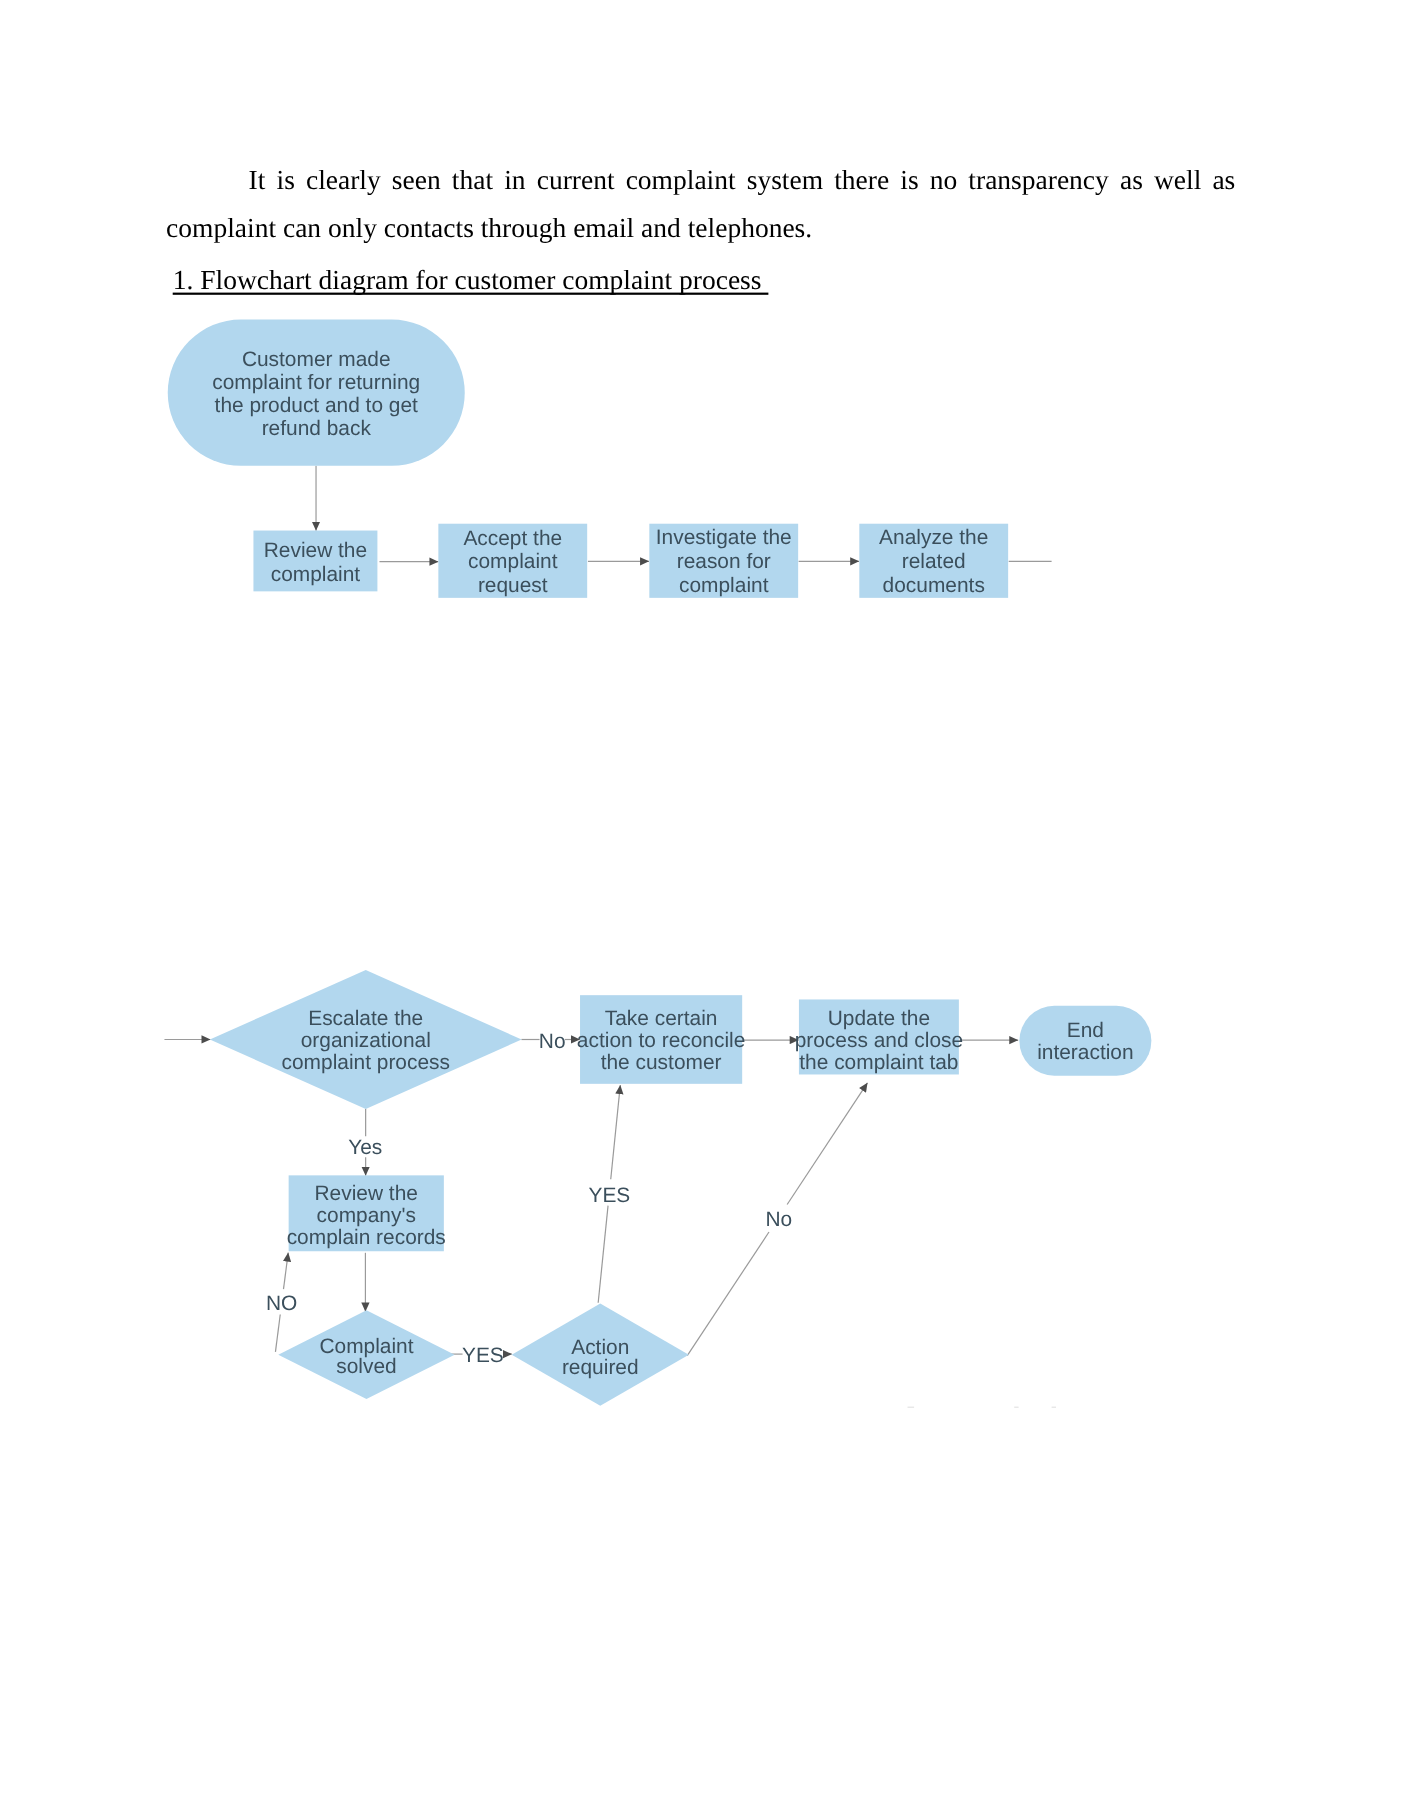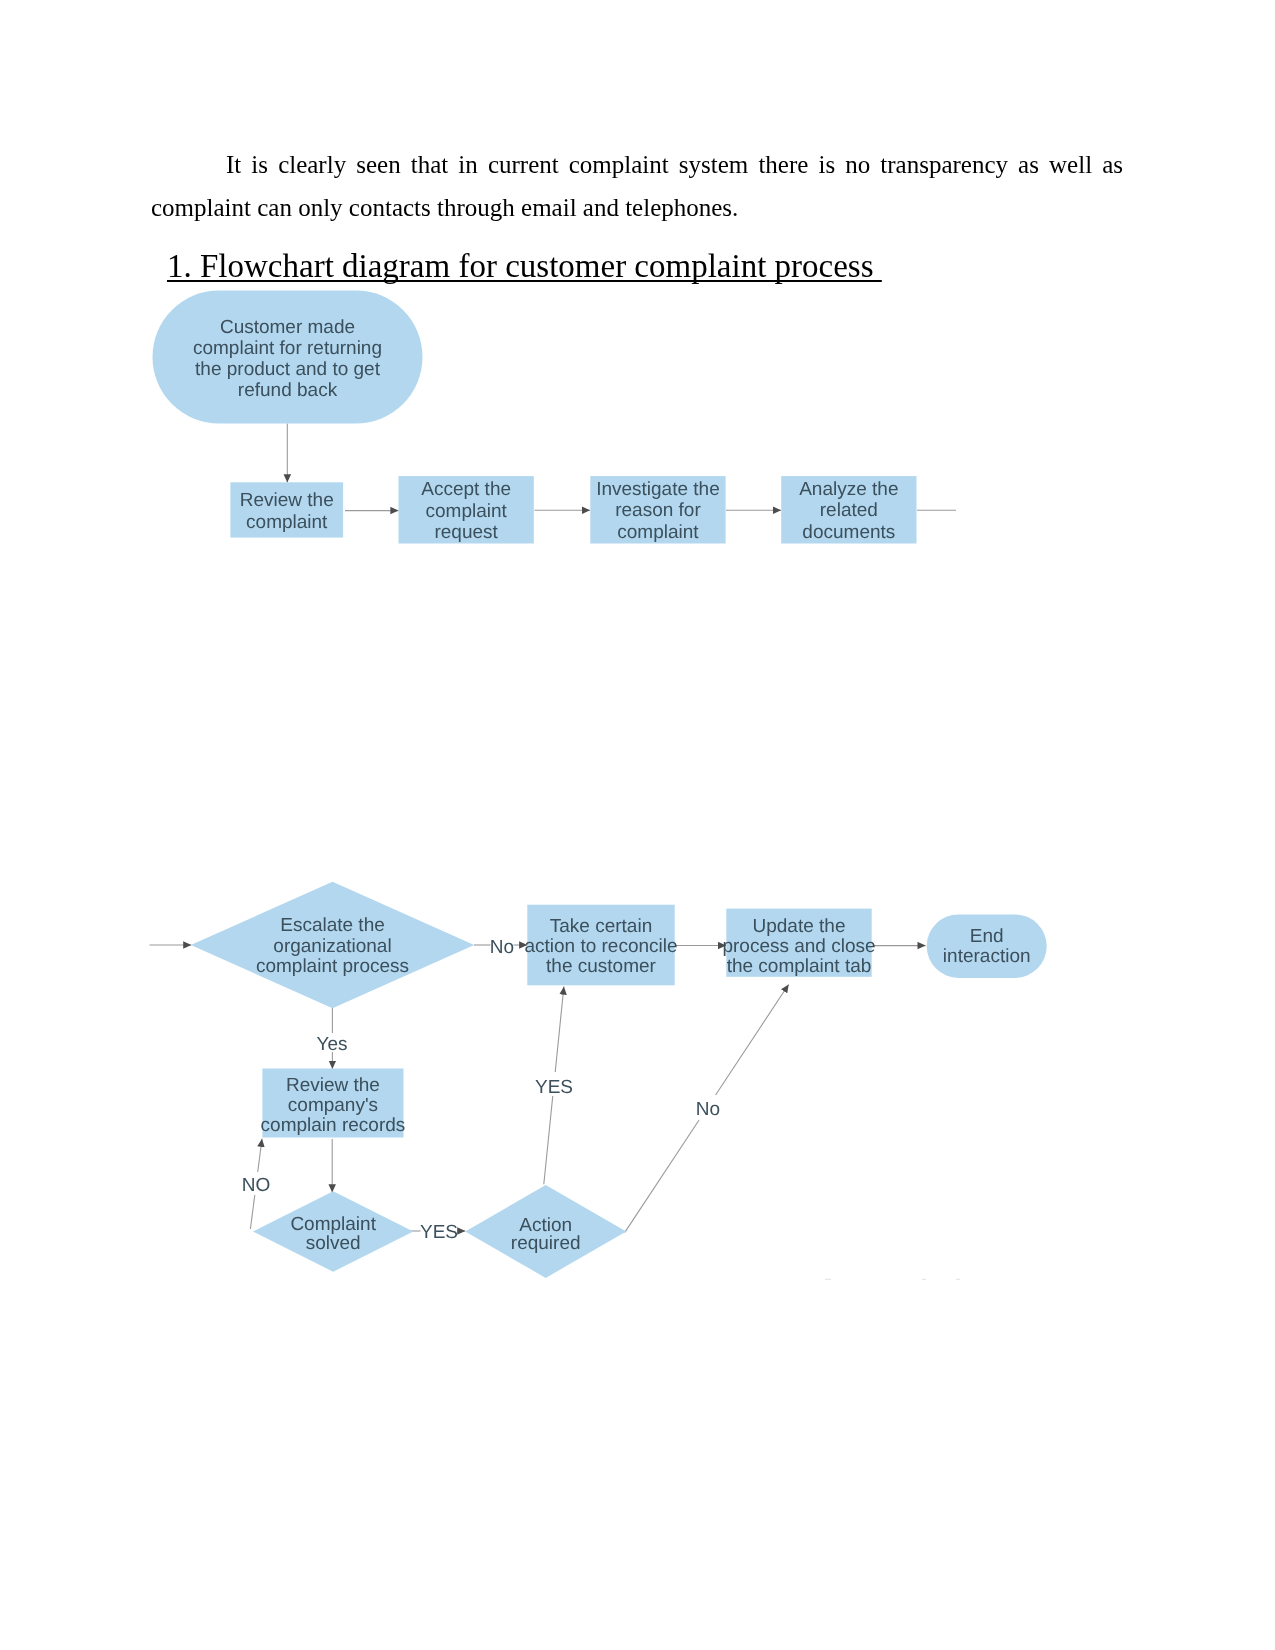--- a/index.html
+++ b/index.html
@@ -6,21 +6,21 @@
   html, body { margin:0; padding:0; background:#ffffff; }
   body { width:1275px; height:1650px; position:relative; overflow:hidden;
          font-family:"Liberation Serif", serif; -webkit-font-smoothing:antialiased; }
   #page { position:absolute; left:0; top:0; width:1275px; height:1650px; }
 
   .textblock { position:absolute; left:151px; top:143.8px; width:972px;font-family:Liberation Serif, serif; }
   .para { font-size:25px; line-height:42.8px; color:#000; margin:0; }
   .line1 { display:block; text-align:justify; text-align-last:justify;
            text-indent:75px; }
   .line2 { display:block; }
-  .heading { font-size:33px; line-height:42.8px; color:#000; margin:16px;
+  .heading { font-size:25px; line-height:42.8px; color:#000; margin:6px;
              text-decoration:underline; text-underline-offset:3px;
              text-decoration-thickness:2px; text-decoration-skip-ink:none;
              white-space:pre; }
 
   .diagram { position:absolute; left:0; top:0; width:1275px; height:1650px; }
   .diagram text { font-family:"Liberation Sans", sans-serif;
                   -webkit-font-smoothing:antialiased; text-rendering:geometricPrecision; }
 </style>
 </head>
 <body>

